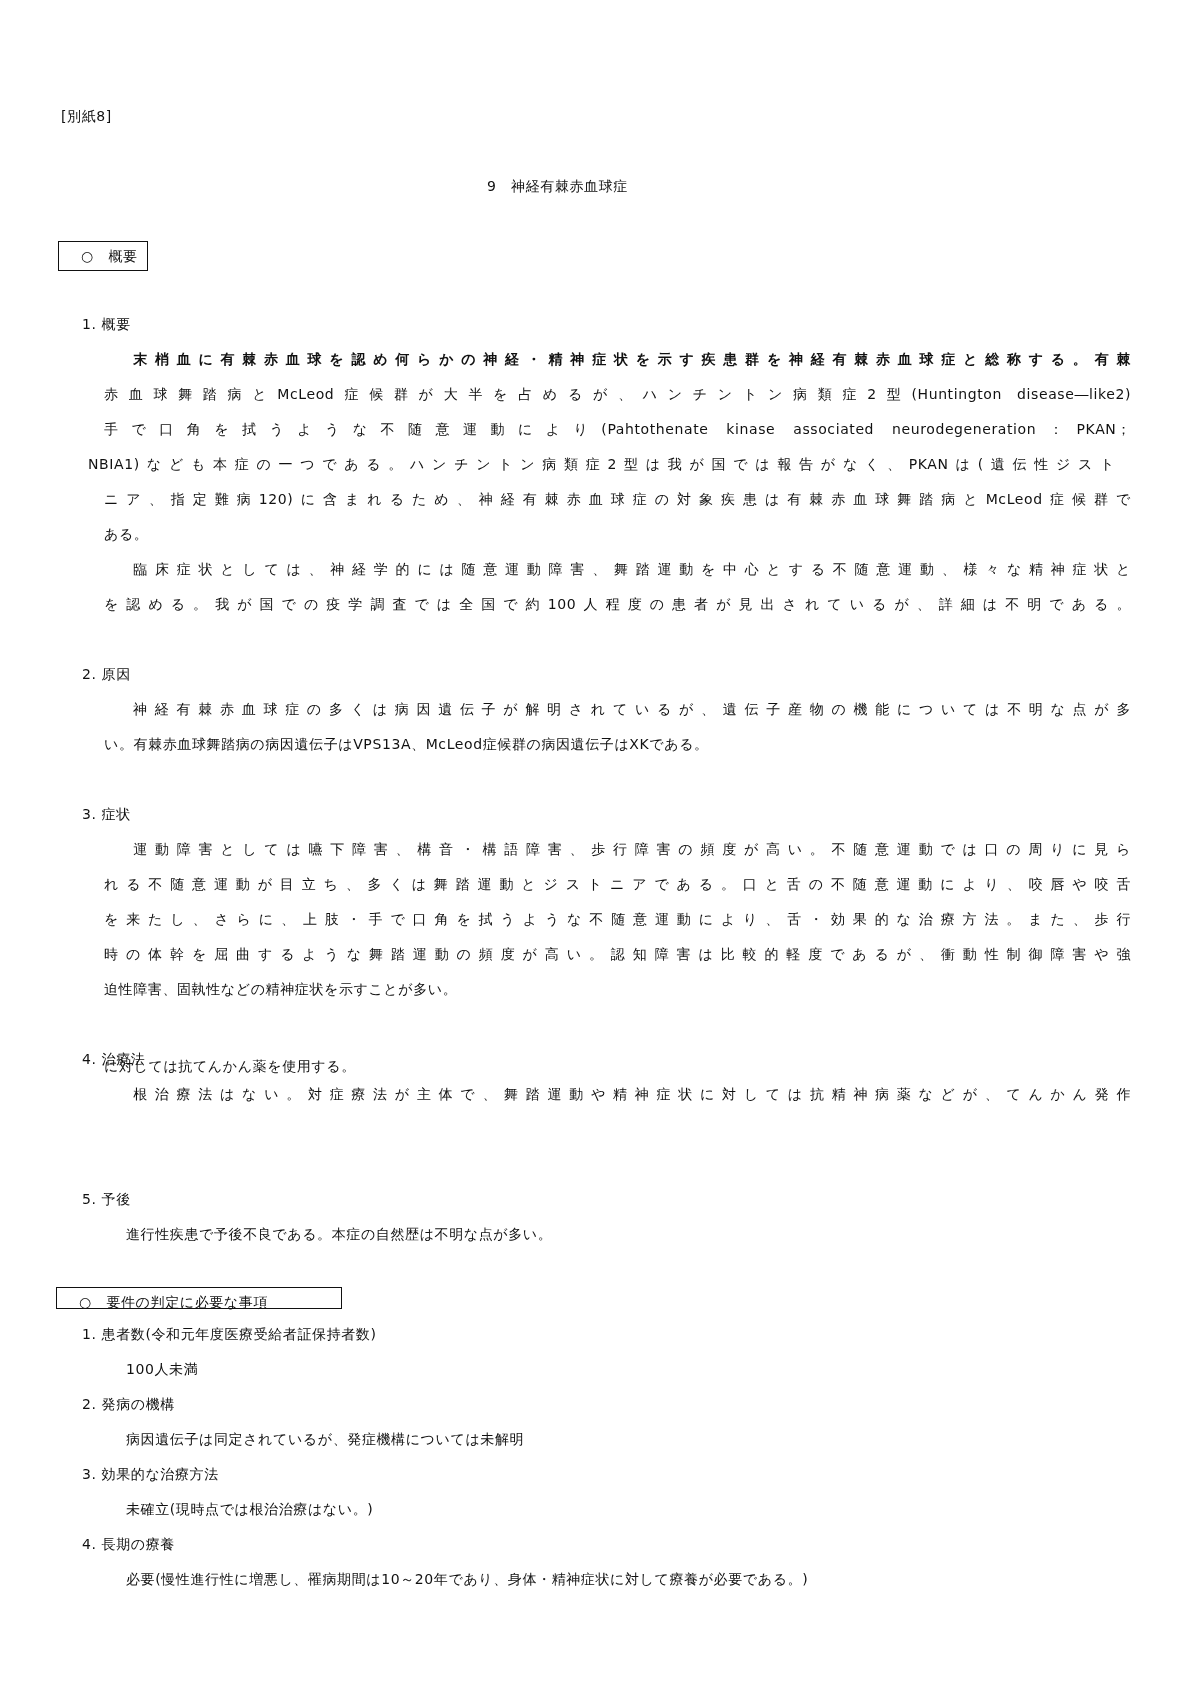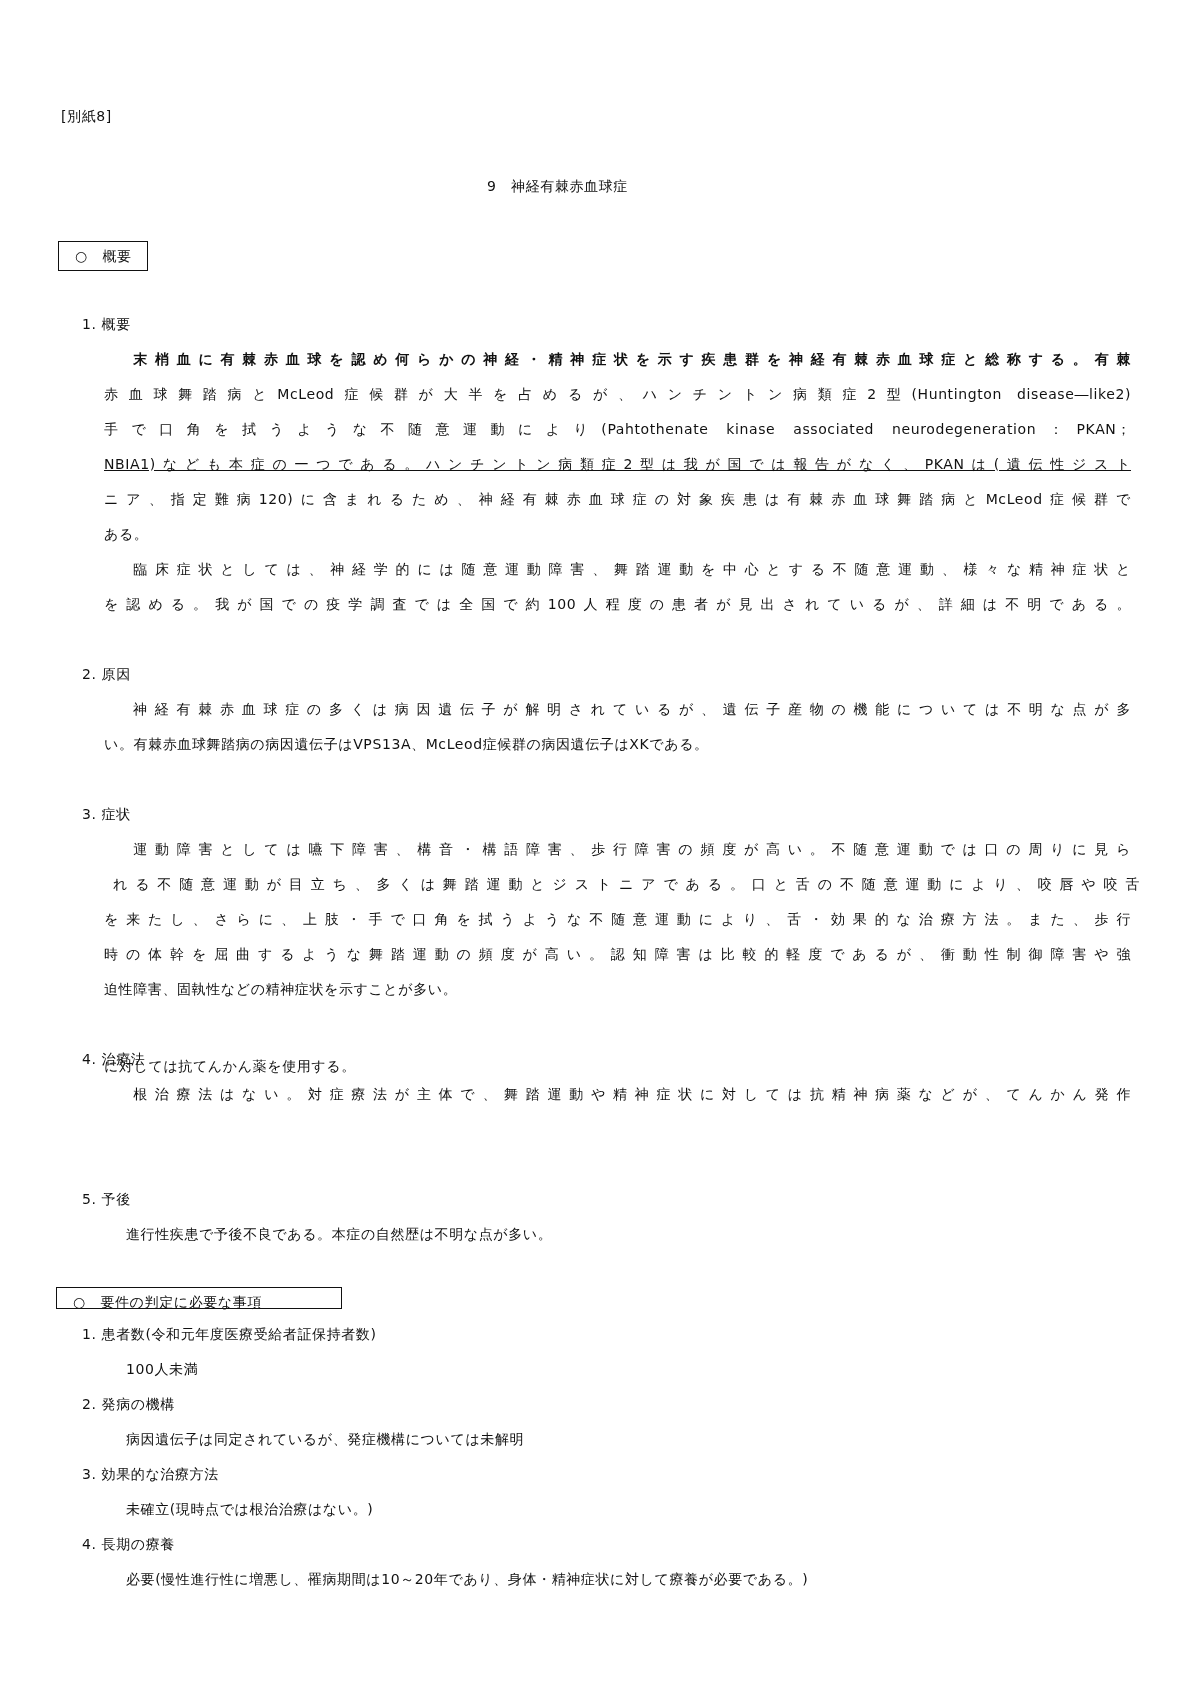--- a/index.html
+++ b/index.html
@@ -2,48 +2,48 @@
 <html><head>
 <meta charset="utf-8">
 <style>
   html, body { margin: 0; padding: 0; background: #ffffff; }
   body {
     width: 1181px; height: 1695px; position: relative; overflow: hidden;
     font-family: "DejaVu Sans", sans-serif; color: #111111;
   }
   .abs { position: absolute; white-space: nowrap; }
   .t { font-size: 14px; line-height: 22px; letter-spacing: 0.6px; margin-top: 10px; }
-  .boxed { border: 1px solid #111; padding: 3px 4px 3px 16px; box-sizing: border-box; }
+  .boxed { border: 1px solid #111; padding: 3px 4px 3px 22px; box-sizing: border-box; }
   .just { white-space: normal; text-align: justify; text-align-last: justify; width: 1027px; }
 </style>
 </head>
 <body>
 
 <div class="abs t" style="left:61px; top:95px;">[別紙8]</div>
 <div class="abs t" style="left:487px; top:165px;">9　神経有棘赤血球症</div>
 
 <div class="abs t boxed" style="left:58px; top:231px; width:90px; height:30px;">○　概要</div>
 
 <div class="abs t" style="left:82px; top:303px;">1. 概要</div>
 <div class="abs t just" style="left:104px; top:338px;font-weight:bold;"><span style="display:inline-block;width:22px"></span><span>末梢血に有棘赤血球を認め何らかの神経・精神症状を示す疾患群を神経有棘赤血球症と総称する。有棘</span></div>
 <div class="abs t just" style="left:104px; top:373px;">赤血球舞踏病とMcLeod症候群が大半を占めるが、ハンチントン病類症2型(Huntington disease―like2)</div>
 <div class="abs t just" style="left:104px; top:408px;">手で口角を拭うような不随意運動により(Pahtothenate kinase associated neurodegeneration：PKAN；</div>
-<div class="abs t just" style="left:104px; top:443px;text-decoration:underline;">NBIA1)なども本症の一つである。ハンチントン病類症2型は我が国では報告がなく、PKANは(遺伝性ジスト</div>
+<div class="abs t just" style="left:88px; top:443px;">NBIA1)なども本症の一つである。ハンチントン病類症2型は我が国では報告がなく、PKANは(遺伝性ジスト</div>
 <div class="abs t just" style="left:104px; top:478px;">ニア、指定難病120)に含まれるため、神経有棘赤血球症の対象疾患は有棘赤血球舞踏病とMcLeod症候群で</div>
 <div class="abs t" style="left:104px; top:513px;">ある。</div>
 <div class="abs t just" style="left:104px; top:548px;"><span style="display:inline-block;width:22px"></span><span>臨床症状としては、神経学的には随意運動障害、舞踏運動を中心とする不随意運動、様々な精神症状と</span></div>
 <div class="abs t just" style="left:104px; top:583px;">を認める。我が国での疫学調査では全国で約100人程度の患者が見出されているが、詳細は不明である。</div>
 
 <div class="abs t" style="left:82px; top:653px;">2. 原因</div>
 <div class="abs t just" style="left:104px; top:688px;"><span style="display:inline-block;width:22px"></span><span>神経有棘赤血球症の多くは病因遺伝子が解明されているが、遺伝子産物の機能については不明な点が多</span></div>
 <div class="abs t" style="left:104px; top:723px;">い。有棘赤血球舞踏病の病因遺伝子はVPS13A、McLeod症候群の病因遺伝子はXKである。</div>
 
 <div class="abs t" style="left:82px; top:793px;">3. 症状</div>
 <div class="abs t just" style="left:104px; top:828px;"><span style="display:inline-block;width:22px"></span><span>運動障害としては嚥下障害、構音・構語障害、歩行障害の頻度が高い。不随意運動では口の周りに見ら</span></div>
-<div class="abs t just" style="left:113px; top:863px;">れる不随意運動が目立ち、多くは舞踏運動とジストニアである。口と舌の不随意運動により、咬唇や咬舌</div>
+<div class="abs t just" style="left:104px; top:863px;">れる不随意運動が目立ち、多くは舞踏運動とジストニアである。口と舌の不随意運動により、咬唇や咬舌</div>
 <div class="abs t just" style="left:104px; top:898px;">を来たし、さらに、上肢・手で口角を拭うような不随意運動により、舌・効果的な治療方法。また、歩行</div>
 <div class="abs t just" style="left:104px; top:933px;">時の体幹を屈曲するような舞踏運動の頻度が高い。認知障害は比較的軽度であるが、衝動性制御障害や強</div>
 <div class="abs t" style="left:104px; top:968px;">迫性障害、固執性などの精神症状を示すことが多い。</div>
 
 <div class="abs t" style="left:82px; top:1038px;">4. 治療法</div>
 <div class="abs t just" style="left:104px; top:1073px;"><span style="display:inline-block;width:22px"></span><span>根治療法はない。対症療法が主体で、舞踏運動や精神症状に対しては抗精神病薬などが、てんかん発作</span></div>
 <div class="abs t" style="left:104px; top:1045px;">に対しては抗てんかん薬を使用する。</div>
 
 <div class="abs t" style="left:82px; top:1178px;">5. 予後</div>
 <div class="abs t" style="left:126px; top:1213px;">進行性疾患で予後不良である。本症の自然歴は不明な点が多い。</div>

